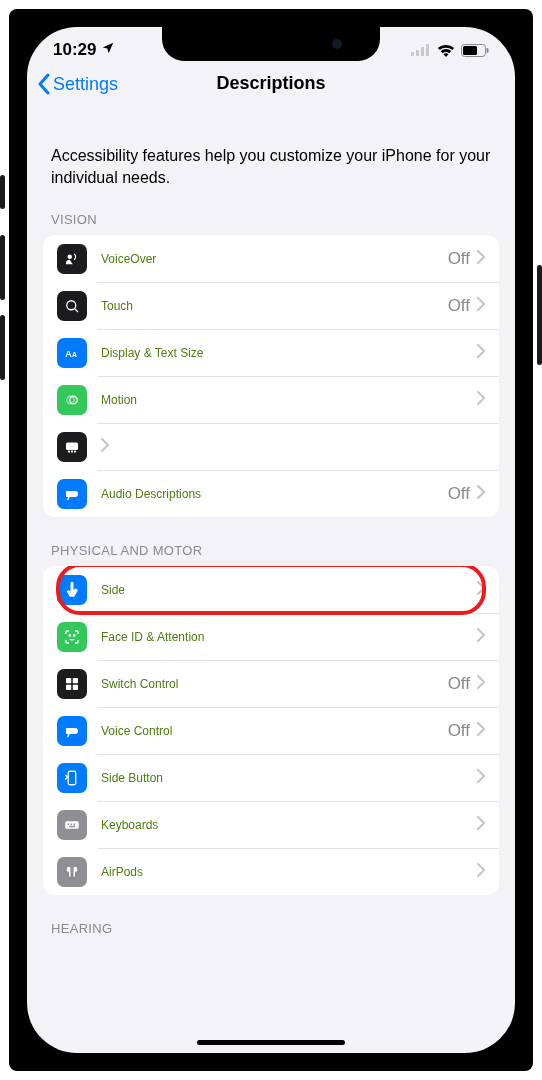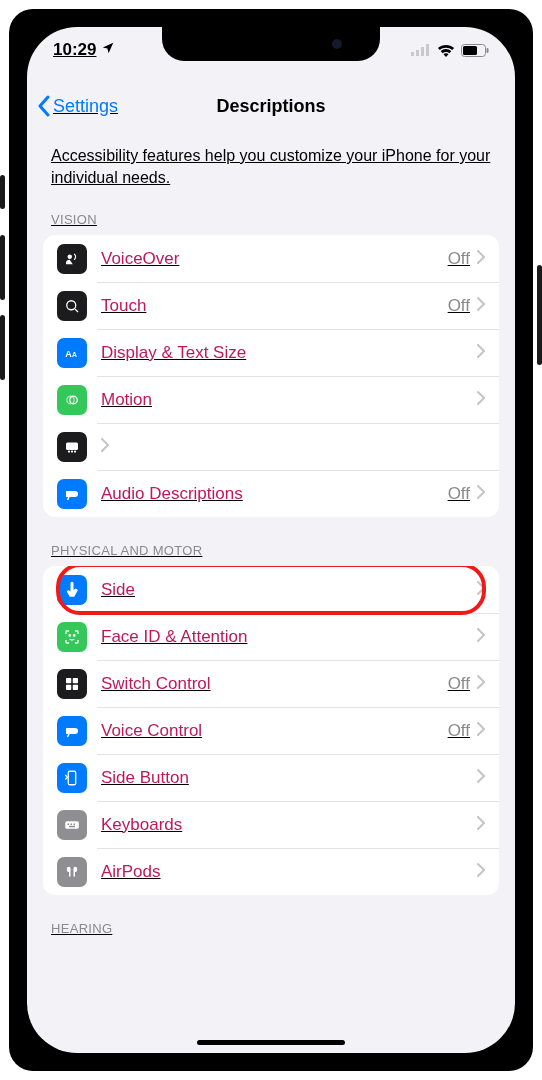--- a/index.html
+++ b/index.html
@@ -1,52 +1,52 @@
 <!DOCTYPE html>
 <html><head>
 <meta charset="utf-8">
 <style>
 * { margin:0; padding:0; box-sizing:border-box; -webkit-font-smoothing:antialiased; }
 body { font-family:-apple-system,"SF Pro Text","Helvetica Neue",Arial,sans-serif; background:#fff; width:542px; height:1080px; position:relative; overflow:hidden; }
 
 
-.device { position:absolute; left:9px; top:9px; width:524px; height:1062px; background:#000; border-radius:24px; padding:18px;text-decoration:underline; }
+.device { position:absolute; left:9px; top:9px; width:524px; height:1062px; background:#000; border-radius:8px; padding:18px; }
 .screen { width:100%; height:100%; background:#f2f2f7; border-radius:50px; overflow:hidden; position:relative; }
 .notch { position:absolute; top:0; left:50%; transform:translateX(-50%); width:218px; height:34px; background:#000; border-radius:0 0 22px 22px; z-index:10; }
 .notch::after{ content:""; position:absolute; right:38px; top:12px; width:10px; height:10px; border-radius:50%; background:#131a2b; }
 .side-btn{ position:absolute; background:#1a1a1a; border-radius:3px; }
 .sb1{ left:0px; top:175px; width:5px; height:34px; }
 .sb2{ left:0px; top:235px; width:5px; height:65px; }
 .sb3{ left:0px; top:315px; width:5px; height:65px; }
 .sb4{ right:0px; top:265px; width:5px; height:100px; }
 
 
 .status { height:46px; display:flex; align-items:center; justify-content:space-between; padding:0 26px; font-size:17px; font-weight:600; color:#000; }
 .status .left{ display:flex; align-items:center; gap:5px; }
 .status .right{ display:flex; align-items:center; gap:6px; }
 .loc-icon svg{ width:14px; height:14px; }
 .sig svg,.wifi svg,.batt svg{ display:block; }
 
 
-.nav { height:44px; display:flex; align-items:flex-end; position:relative; padding:0 10px; }
+.nav { height:44px; display:flex; align-items:flex-start; position:relative; padding:0 10px; }
 .back { display:flex; align-items:center; color:#007aff; font-size:18px; gap:2px; }
 .back svg{ width:14px; height:22px; }
 .nav-title { position:absolute; left:0; right:0; text-align:center; font-size:18px; font-weight:600; color:#000; pointer-events:none; }
 
 
 .content { padding:0 16px; }
 .intro { font-size:16px; color:#000000; padding:28px 8px 18px; line-height:1.35; }
 .section-header { font-size:13px; color:#8a8a8e; text-transform:uppercase; padding:6px 8px 8px; letter-spacing:0.3px; }
 .section-header.mt { padding-top:26px; }
 .group { background:#fff; border-radius:12px; overflow:hidden; }
 .row { display:flex; align-items:center; height:47px; padding:0 14px; position:relative; }
 .row + .row::before { content:""; position:absolute; left:54px; right:0; top:0; height:1px; background:#e3e3e6; }
 .row .icon { width:30px; height:30px; border-radius:7px; display:flex; align-items:center; justify-content:center; flex-shrink:0; margin-right:14px; }
 .row .icon svg { width:18px; height:18px; }
-.row .label { flex:1; font-size:17px; color:#be185d; }
+.row .label { flex:1; font-size:12px; color:#4d7c0f; }
 .row .value { font-size:17px; color:#8a8a8e; margin-right:7px; }
 .row .chev svg { width:8px; height:14px; }
 .row .chev path{ stroke:#c5c5c7; }
 
 
 .highlight { border:4px solid #ef1a1a; border-radius:24px; position:absolute; left:13px; right:13px; height:52px; pointer-events:none; z-index:5; }
 
 
 .bg-black{background:#1c1c1e;} .bg-blue{background:#007aff;} .bg-green{background:#34c759;}
 .bg-gray{background:#8e8e93;}

